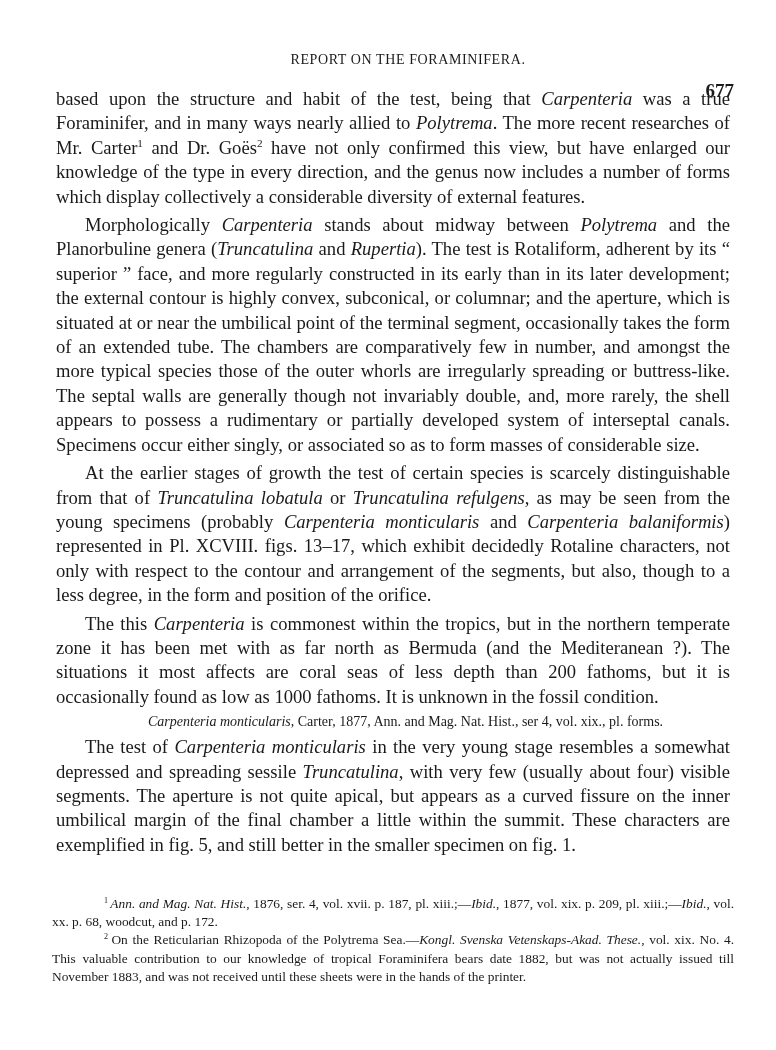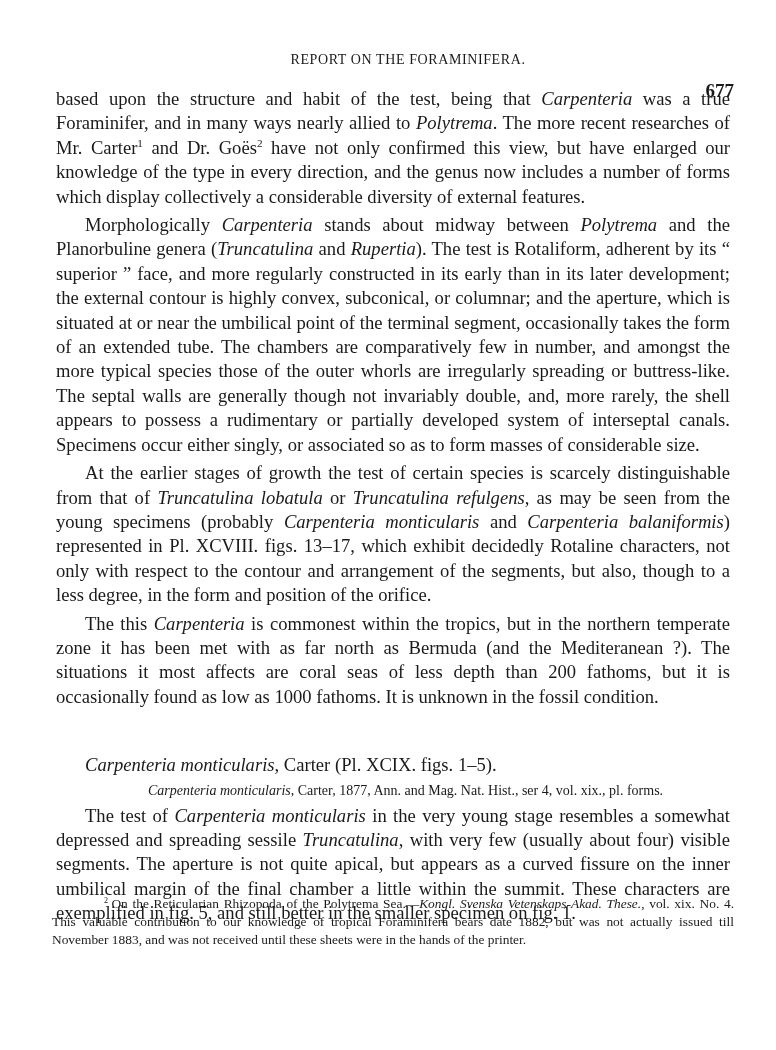--- a/index.html
+++ b/index.html
@@ -57,23 +57,23 @@
     <div class="running-title">REPORT ON THE FORAMINIFERA.</div>
     <div class="page-number">677</div>
   </div>
 
   <div class="body-text">
     <p><span>based upon the structure and habit of the test, being that </span><i>Carpenteria</i><span> was a true Foraminifer, and in many ways nearly allied to </span><i>Polytrema</i><span>.  The more recent researches of Mr. Carter</span><sup>1</sup><span> and Dr. Goës</span><sup>2</sup><span> have not only confirmed this view, but have enlarged our knowledge of the type in every direction, and the genus now includes a number of forms which display collectively a considerable diversity of external features.</span></p>
     <p class="indent"><span>Morphologically </span><i>Carpenteria</i><span> stands about midway between </span><i>Polytrema</i><span> and the Planorbuline genera (</span><i>Truncatulina</i><span> and </span><i>Rupertia</i><span>).  The test is Rotaliform, adherent by its “ superior ” face, and more regularly constructed in its early than in its later development; the external contour is highly convex, subconical, or columnar; and the aperture, which is situated at or near the umbilical point of the terminal segment, occasionally takes the form of an extended tube.  The chambers are comparatively few in number, and amongst the more typical species those of the outer whorls are irregularly spreading or buttress-like.  The septal walls are generally though not invariably double, and, more rarely, the shell appears to possess a rudimentary or partially developed system of interseptal canals.  Specimens occur either singly, or associated so as to form masses of considerable size.</span></p>
     <p class="indent"><span>At the earlier stages of growth the test of certain species is scarcely distinguishable from that of </span><i>Truncatulina lobatula</i><span> or </span><i>Truncatulina refulgens</i><span>, as may be seen from the young specimens (probably </span><i>Carpenteria monticularis</i><span> and </span><i>Carpenteria balaniformis</i><span>) represented in Pl. XCVIII. figs. 13–17, which exhibit decidedly Rotaline characters, not only with respect to the contour and arrangement of the segments, but also, though to a less degree, in the form and position of the orifice.</span></p>
     <p class="indent"><span>The this </span><i>Carpenteria</i><span> is commonest within the tropics, but in the northern temperate zone it has been met with as far north as Bermuda (and the Mediteranean ?). The situations it most affects are coral seas of less depth than 200 fathoms, but it is occasionally found as low as 1000 fathoms.  It is unknown in the fossil condition.</span></p>
 
-    <p class="species-heading gap-large"><i>Carpenteria monticularis</i><span>, Carter (Pl. XCIX. figs. 1–5).</span></p>
 
     <p class="synonymy"><i>Carpenteria monticularis</i><span>, Carter, 1877, Ann. and Mag. Nat. Hist., ser 4, vol. xix., pl. forms.</span></p>
 
     <p class="indent"><span>The test of </span><i>Carpenteria monticularis</i><span> in the very young stage resembles a somewhat depressed and spreading sessile </span><i>Truncatulina</i><span>, with very few (usually about four) visible segments.  The aperture is not quite apical, but appears as a curved fissure on the inner umbilical margin of the final chamber a little within the summit.  These characters are exemplified in fig. 5, and still better in the smaller specimen on fig. 1.</span></p>
   </div>
 
   <div class="footnotes">
+    <p class="fn-indent"><sup>1 </sup><i>Ann. and Mag. Nat. Hist.</i><span>, 1876, ser. 4, vol. xvii. p. 187, pl. xiii.;—</span><i>Ibid.</i><span>, 1877, vol. xix. p. 209, pl. xiii.;—</span><i>Ibid.</i><span>, vol. xx. p. 68, woodcut, and p. 172.</span></p>
     <p class="fn-indent"><sup>2 </sup><span>On the Reticularian Rhizopoda of the Polytrema Sea.—</span><i>Kongl. Svenska Vetenskaps-Akad. These.</i><span>, vol. xix. No. 4. This valuable contribution to our knowledge of tropical Foraminifera bears date 1882, but was not actually issued till November 1883, and was not received until these sheets were in the hands of the printer.</span></p>
   </div>
 </div>
 
 </body></html>

